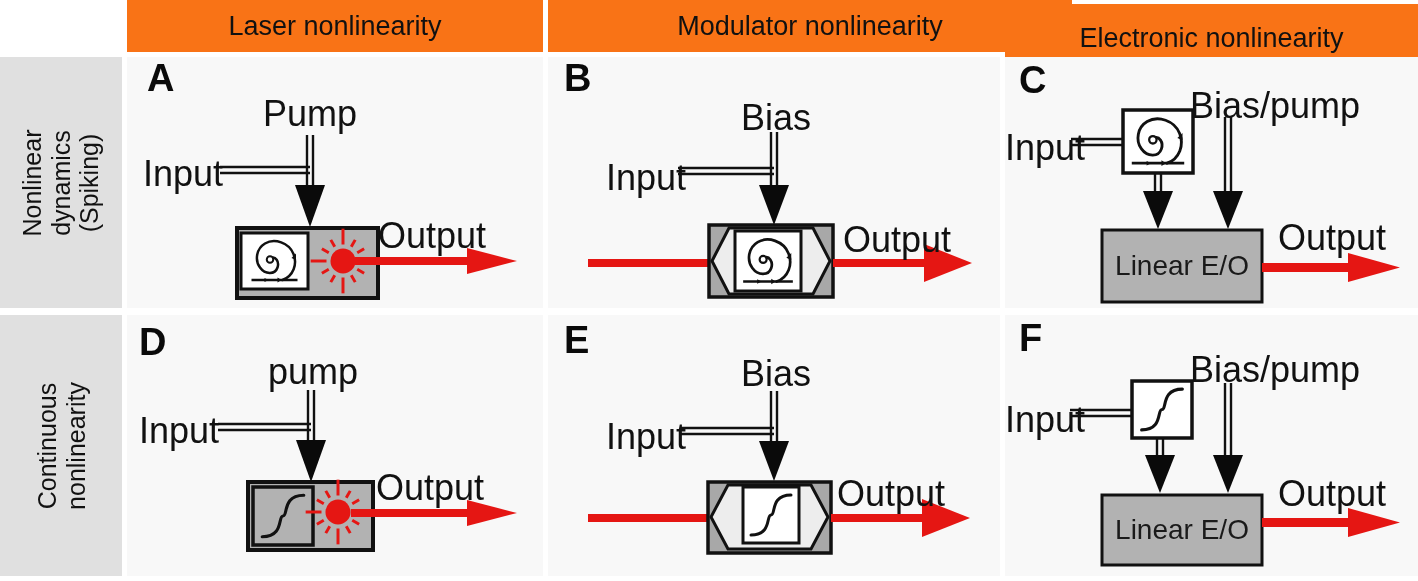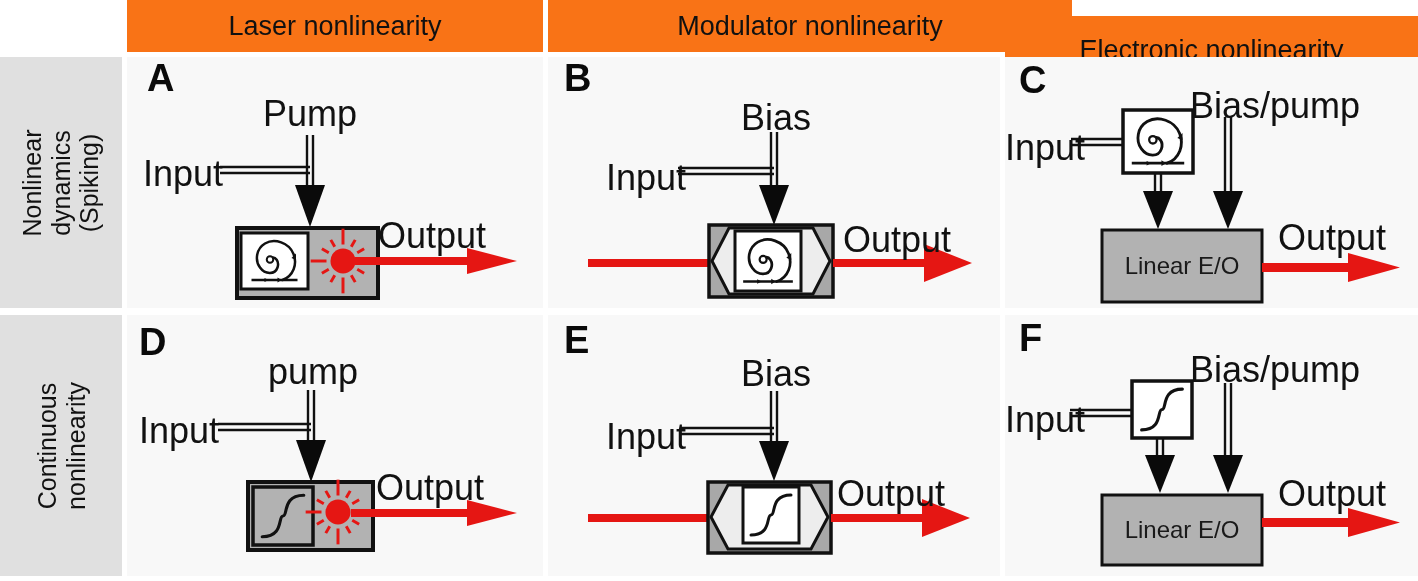--- a/index.html
+++ b/index.html
@@ -18,21 +18,21 @@
     transform:translate(-50%,-50%) rotate(-90deg);
     font-size:25px;line-height:1.14;text-align:center;white-space:nowrap;color:#111;
   }
   .panel{background:#f8f8f8;}
   .panel svg{position:absolute;left:0;top:0;}
   .letter{position:absolute;font-size:38px;font-weight:bold;color:#0a0a0a;}
   .lbl{position:absolute;font-size:36px;color:#111;white-space:nowrap;}
   .ctr{transform:translateX(-50%);}
   .eo-label{
     position:absolute;transform:translate(-50%,-50%);
-    font-size:24px;color:#1a1a1a;white-space:nowrap;
+    font-size:28px;color:#1a1a1a;white-space:nowrap;
   }
   .dline{stroke:#111;stroke-width:2.4;}
   .blk{fill:#0a0a0a;}
 </style>
 </head>
 <body>
 
 <svg width="0" height="0" style="position:absolute" aria-hidden="true">
   <defs>
     <symbol id="sym-spiking" viewBox="0 0 100 100">
@@ -65,21 +65,21 @@
     </symbol>
   </defs>
 </svg>
 
 <div class="cell colhead" style="left:127px;top:0;width:416px;height:52px">
   <span>Laser nonlinearity</span>
 </div>
 <div class="cell colhead" style="left:548px;top:0;width:524px;height:52px">
   <span>Modulator nonlinearity</span>
 </div>
-<div class="cell colhead" style="left:1005px;top:16px;width:413px;height:68px">
+<div class="cell colhead" style="left:1005px;top:4px;width:413px;height:68px">
   <span>Electronic nonlinearity</span>
 </div>
 
 <div class="cell rowhead" style="left:0;top:57px;width:122px;height:251px">
   <div class="rot">
     <div>Nonlinear</div>
     <div>dynamics</div>
     <div>(Spiking)</div>
   </div>
 </div>

